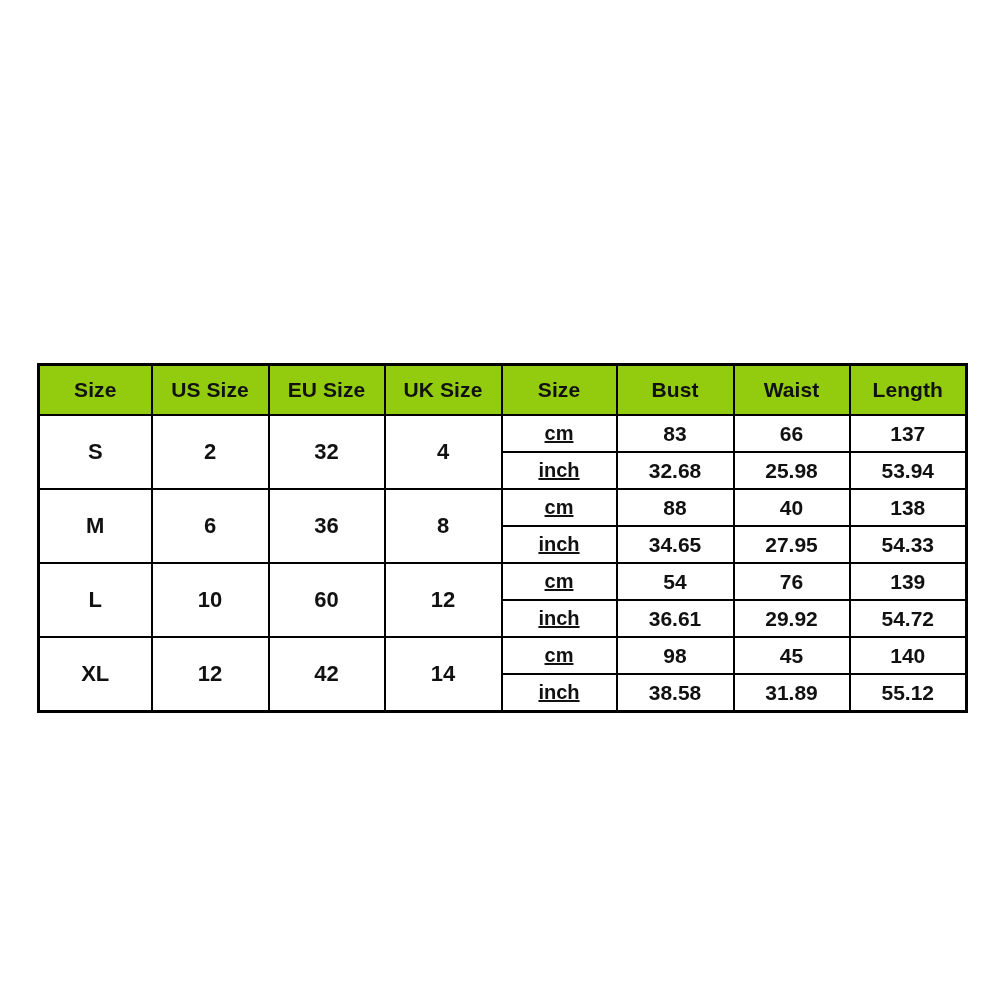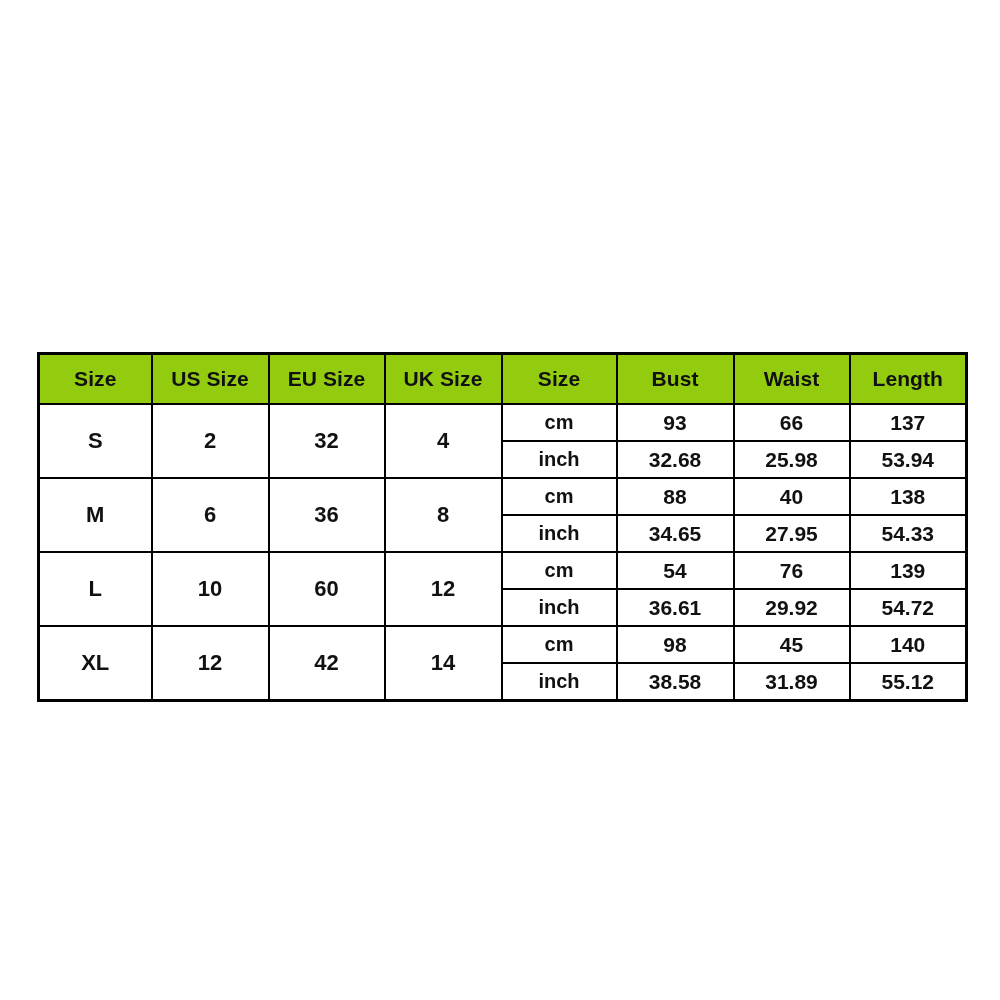--- a/index.html
+++ b/index.html
@@ -17,21 +17,21 @@
   #canvas {
     position: relative;
     width: 1000px;
     height: 1000px;
     background: #ffffff;
   }
 
   #size-chart-wrap {
     position: absolute;
     left: 37px;
-    top: 352px;
+    top: 363px;
     width: 736px;
   }
 
   table.size-chart {
     border-collapse: collapse;
     table-layout: fixed;
     width: 928px;
     border: 3px solid #000000;
   }
 
@@ -68,20 +68,21 @@
   }
 
   table.size-chart td.meas-cell {
     height: 35px;
     font-size: 21px;
   }
 
   table.size-chart td.unit-cell {
     height: 35px;
     font-size: 20px;
+    text-decoration: underline;
   }
 </style>
 </head>
 <body>
 
 <div id="canvas">
 
   <div id="size-chart-wrap">
     <table class="size-chart">
       <colgroup>
@@ -107,21 +108,21 @@
         </tr>
       </thead>
       <tbody>
 
         <tr>
           <td class="size-cell" rowspan="2">S</td>
           <td class="size-cell" rowspan="2">2</td>
           <td class="size-cell" rowspan="2">32</td>
           <td class="size-cell" rowspan="2">4</td>
           <td class="unit-cell">cm</td>
-          <td class="meas-cell">93</td>
+          <td class="meas-cell">83</td>
           <td class="meas-cell">66</td>
           <td class="meas-cell">137</td>
         </tr>
         <tr>
           <td class="unit-cell">inch</td>
           <td class="meas-cell">32.68</td>
           <td class="meas-cell">25.98</td>
           <td class="meas-cell">53.94</td>
         </tr>
 

